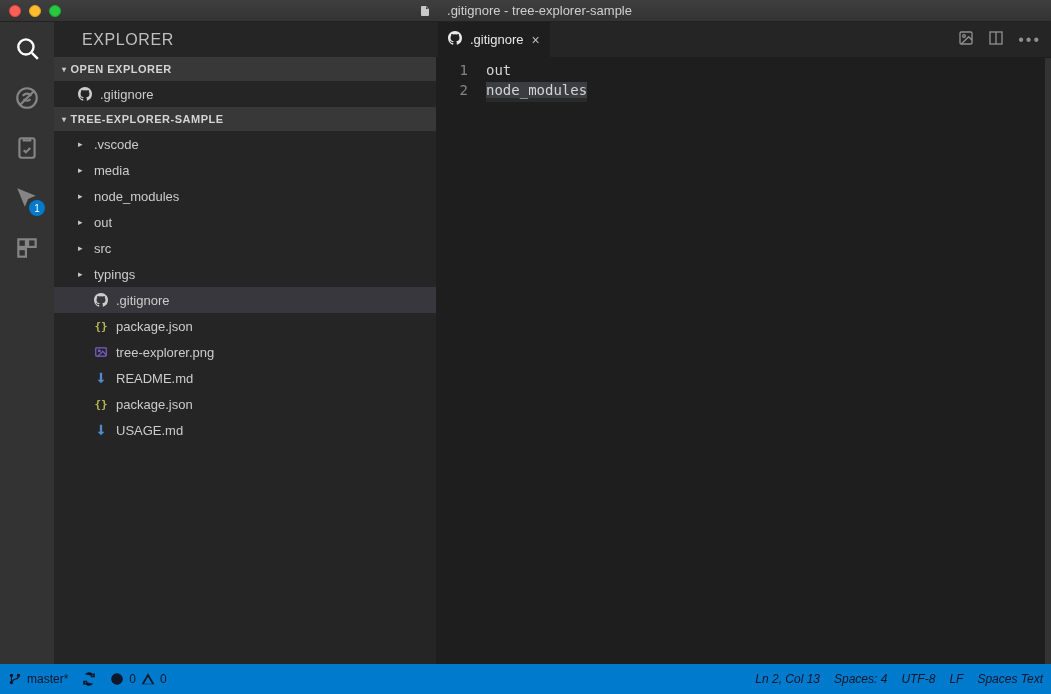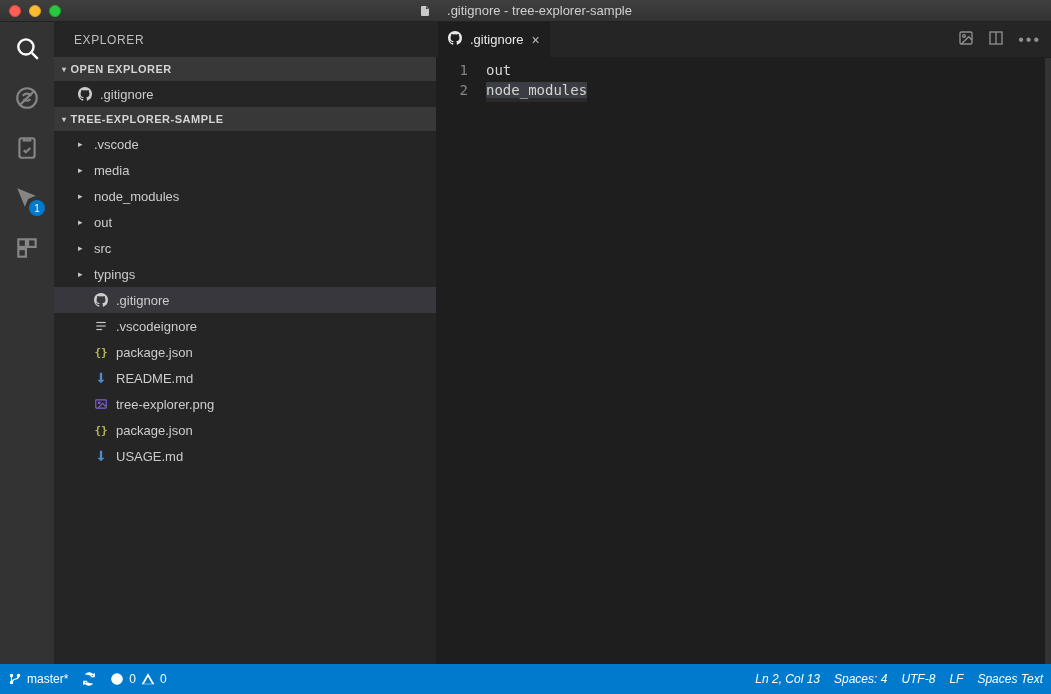--- a/index.html
+++ b/index.html
@@ -77,23 +77,23 @@
 .sidebar {
   width: 382px;
   background: #252526;
   display: flex;
   flex-direction: column;
   font-size: 13px;
 }
 .sidebar-title {
   height: 35px;
   display: flex; align-items: center;
-  padding: 0 20px;
+  padding: 0 28px;
   color: #bfbfbf;
-  font-size: 12px;
+  font-size: 16px;
   letter-spacing: 0.6px;
 }
 .section-header {
   height: 24px;
   background: #383838;
   display: flex; align-items: center;
   padding-left: 8px;
   color: #d4d4d4;
   font-size: 11px;
   font-weight: 600;
@@ -176,21 +176,21 @@
   position: absolute;
   right: 0; top: 0; bottom: 0;
   width: 6px;
   background: #333;
 }
 
 
 .statusbar {
   height: 30px;
   background: #007acc;
-  color: #ffffff;
+  color: #0f172a;
   display: flex;
   align-items: center;
   font-size: 12px;
   padding: 13px 8px;
 }
 .statusbar .sb-left, .statusbar .sb-right {
   display: flex; align-items: center; gap: 14px;
 }
 .statusbar .sb-right { margin-left: auto; font-style: italic; }
 .statusbar .sb-item { display: flex; align-items: center; gap: 5px; cursor: pointer; }
@@ -308,51 +308,41 @@
         <div class="tree-row lvl-2 selected">
           <span class="ficon">
             <svg class="icon-github" width="14" height="14" viewBox="0 0 16 16">
               <path fill="currentColor" d="M8 0C3.58 0 0 3.58 0 8c0 3.54 2.29 6.53 5.47 7.59.4.07.55-.17.55-.38 0-.19-.01-.82-.01-1.49-2.01.37-2.53-.49-2.69-.94-.09-.23-.48-.94-.82-1.13-.28-.15-.68-.52-.01-.53.63-.01 1.08.58 1.23.82.72 1.21 1.87.87 2.33.66.07-.52.28-.87.51-1.07-1.78-.2-3.64-.89-3.64-3.95 0-.87.31-1.59.82-2.15-.08-.2-.36-1.02.08-2.12 0 0 .67-.21 2.2.82a7.5 7.5 0 0 1 4 0c1.53-1.04 2.2-.82 2.2-.82.44 1.1.16 1.92.08 2.12.51.56.82 1.27.82 2.15 0 3.07-1.87 3.75-3.65 3.95.29.25.54.73.54 1.48 0 1.07-.01 1.93-.01 2.2 0 .21.15.46.55.38A8.01 8.01 0 0 0 16 8c0-4.42-3.58-8-8-8z"></path>
             </svg>
           </span>
           <span>.gitignore</span>
         </div>
         <div class="tree-row lvl-2">
           <span class="ficon">
-            <svg width="14" height="14" viewBox="0 0 24 24" class="icon-lines" fill="none" stroke="currentColor" stroke-width="2">
-              <line x1="4" y1="6" x2="20" y2="6"></line>
-              <line x1="4" y1="12" x2="20" y2="12"></line>
-              <line x1="4" y1="18" x2="14" y2="18"></line>
-            </svg>
-          </span>
-          <span>.vscodeignore</span>
-        </div>
-        <div class="tree-row lvl-2">
-          <span class="ficon">
             <span class="icon-json">{}</span>
           </span>
           <span>package.json</span>
-        </div>
-        <div class="tree-row lvl-2">
-          <span class="ficon">
-            <svg width="14" height="14" viewBox="0 0 24 24" class="icon-md" fill="currentColor">
-              <path d="M12 21l-6-6h4V3h4v12h4l-6 6z"></path>
-            </svg>
-          </span>
-          <span>README.md</span>
         </div>
         <div class="tree-row lvl-2">
           <span class="ficon">
             <svg width="14" height="14" viewBox="0 0 24 24" class="icon-img" fill="none" stroke="currentColor" stroke-width="2">
               <rect x="3" y="5" width="18" height="14" rx="1"></rect>
               <circle cx="9" cy="10" r="1.5" fill="currentColor"></circle>
               <path d="M21 17l-6-6-9 9"></path>
             </svg>
           </span>
           <span>tree-explorer.png</span>
+        </div>
+        <div class="tree-row lvl-2">
+          <span class="ficon">
+            <svg width="14" height="14" viewBox="0 0 24 24" class="icon-md" fill="currentColor">
+              <path d="M12 21l-6-6h4V3h4v12h4l-6 6z"></path>
+            </svg>
+          </span>
+          <span>README.md</span>
         </div>
         <div class="tree-row lvl-2">
           <span class="ficon">
             <span class="icon-json">{}</span>
           </span>
           <span>package.json</span>
         </div>
         <div class="tree-row lvl-2">
           <span class="ficon">
             <svg width="14" height="14" viewBox="0 0 24 24" class="icon-md" fill="currentColor">

